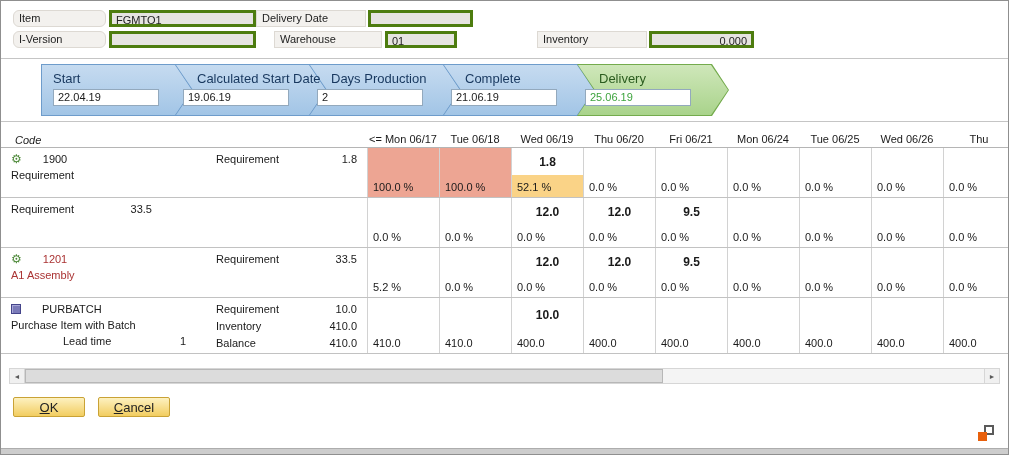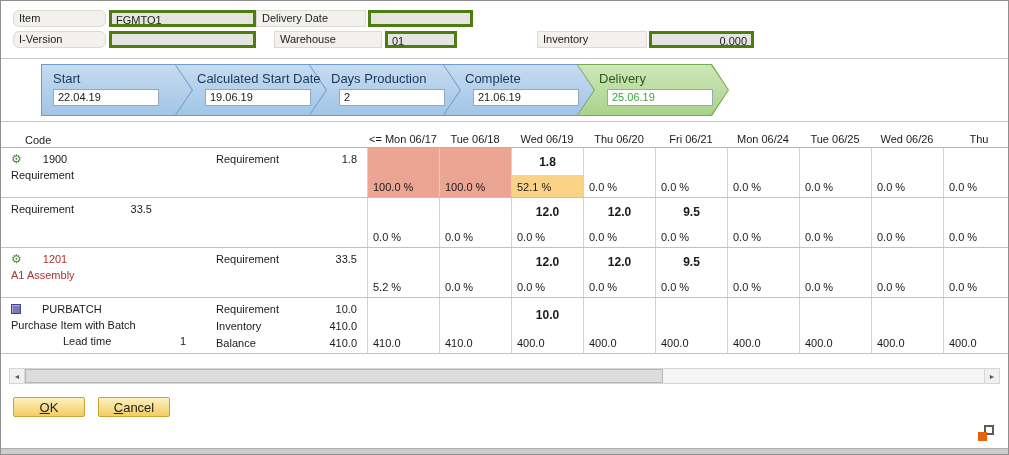--- a/index.html
+++ b/index.html
@@ -65,32 +65,32 @@
     clip-path:polygon(0 0, calc(100% - 17px) 0, 100% 50%, calc(100% - 17px) 100%, 0 100%, 17px 50%);
   }
   .chev.first .shape,
   .chev.first .fillc {
     clip-path:polygon(0 0, calc(100% - 17px) 0, 100% 50%, calc(100% - 17px) 100%, 0 100%);
   }
   .chev.green .shape { background:#74ab4d; }
   .chev.green .fillc { background:linear-gradient(#cfe7ba,#a9d38b); }
   .clabel { position:absolute; left:22px; top:7px; font-size:13px; color:#17375e; z-index:2; white-space:nowrap; }
   .cinput {
-    position:absolute; left:30px; top:25px; width:106px; height:17px; z-index:2;
+    position:absolute; left:8px; top:25px; width:106px; height:17px; z-index:2;
     background:#ffffff; border:1px solid #93a9bd; font-size:11px; line-height:15px; padding:0 4px;
     overflow:hidden; white-space:nowrap;
   }
   .chev.first .clabel, .chev.first .cinput { left:12px; }
   .chev.green .clabel { color:#2b5c1f; }
   .chev.green .cinput { color:#3da43d; }
 
   
   .grid { margin-top:8px; }
   .ghead { display:flex; height:18px; align-items:center; border-bottom:1px solid #b5b5b5; }
-  .ghead .lz { width:366px; flex:0 0 366px; padding-left:24px; }
+  .ghead .lz { width:366px; flex:0 0 366px; padding-left:14px;font-style:italic; }
   .dates { flex:1; display:flex; overflow:hidden; min-width:0; }
   .hcell { flex:0 0 72px; width:72px; text-align:center; white-space:nowrap; overflow:hidden; }
 
   .trow { display:flex; border-bottom:1px solid #c2c2c2; }
   .lz { width:366px; flex:0 0 366px; display:flex; padding:3px 0 0 10px; }
   .codeblock { width:205px; flex:0 0 205px; }
   .codeline { display:flex; align-items:center; height:16px; gap:21px; }
   .gear-icon { color:#4e8a3a; font-size:12px; line-height:12px; }
   .gear-icon::before { content:"\2699"; }
   .cube-icon { width:10px; height:10px; background:#7a7ab8; border:1px solid #44448a;

